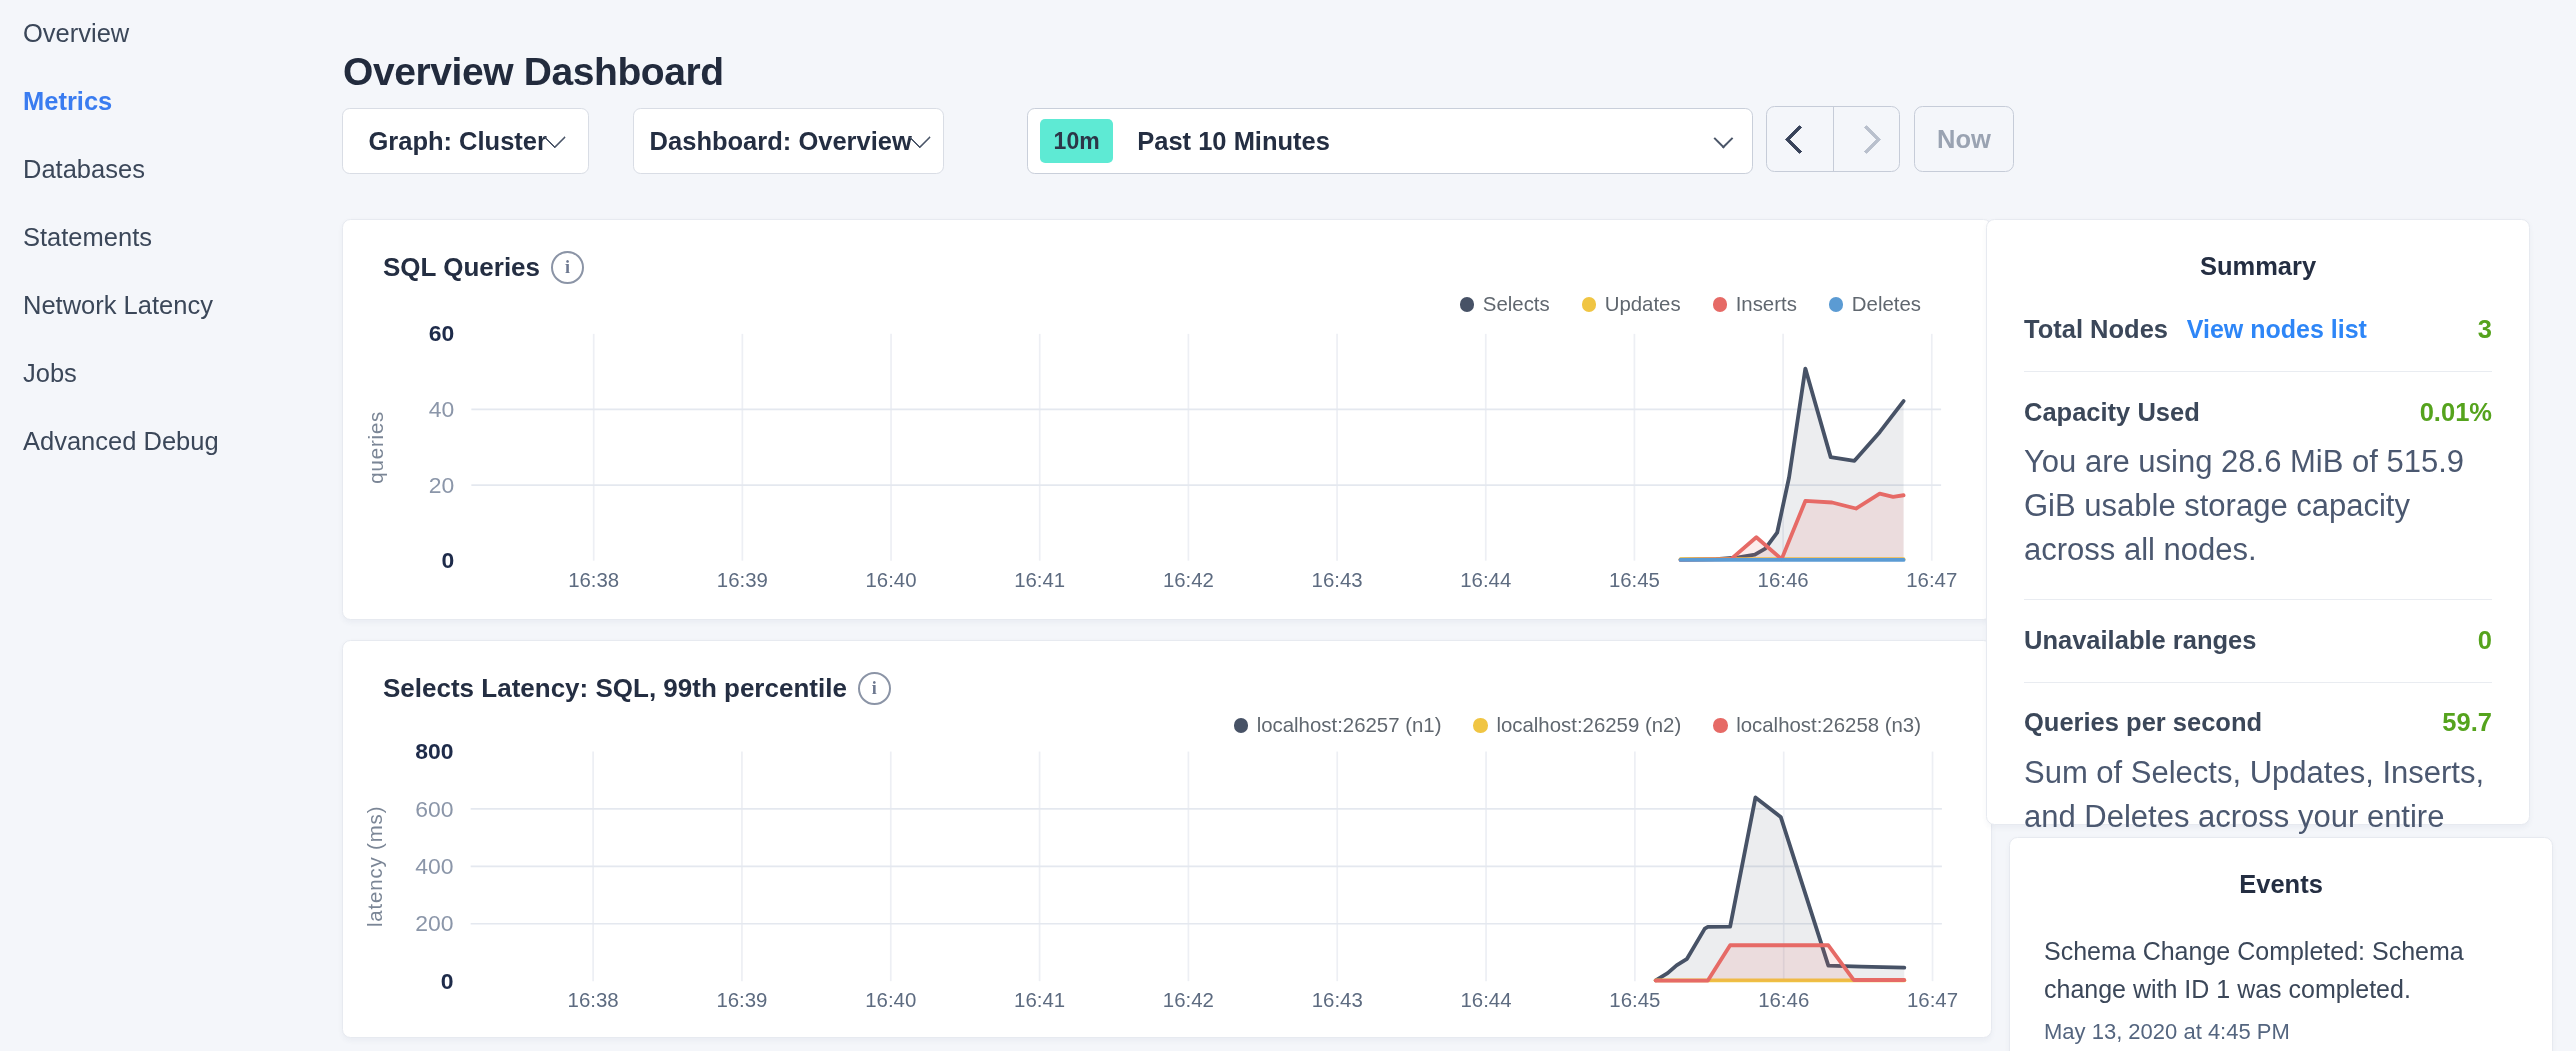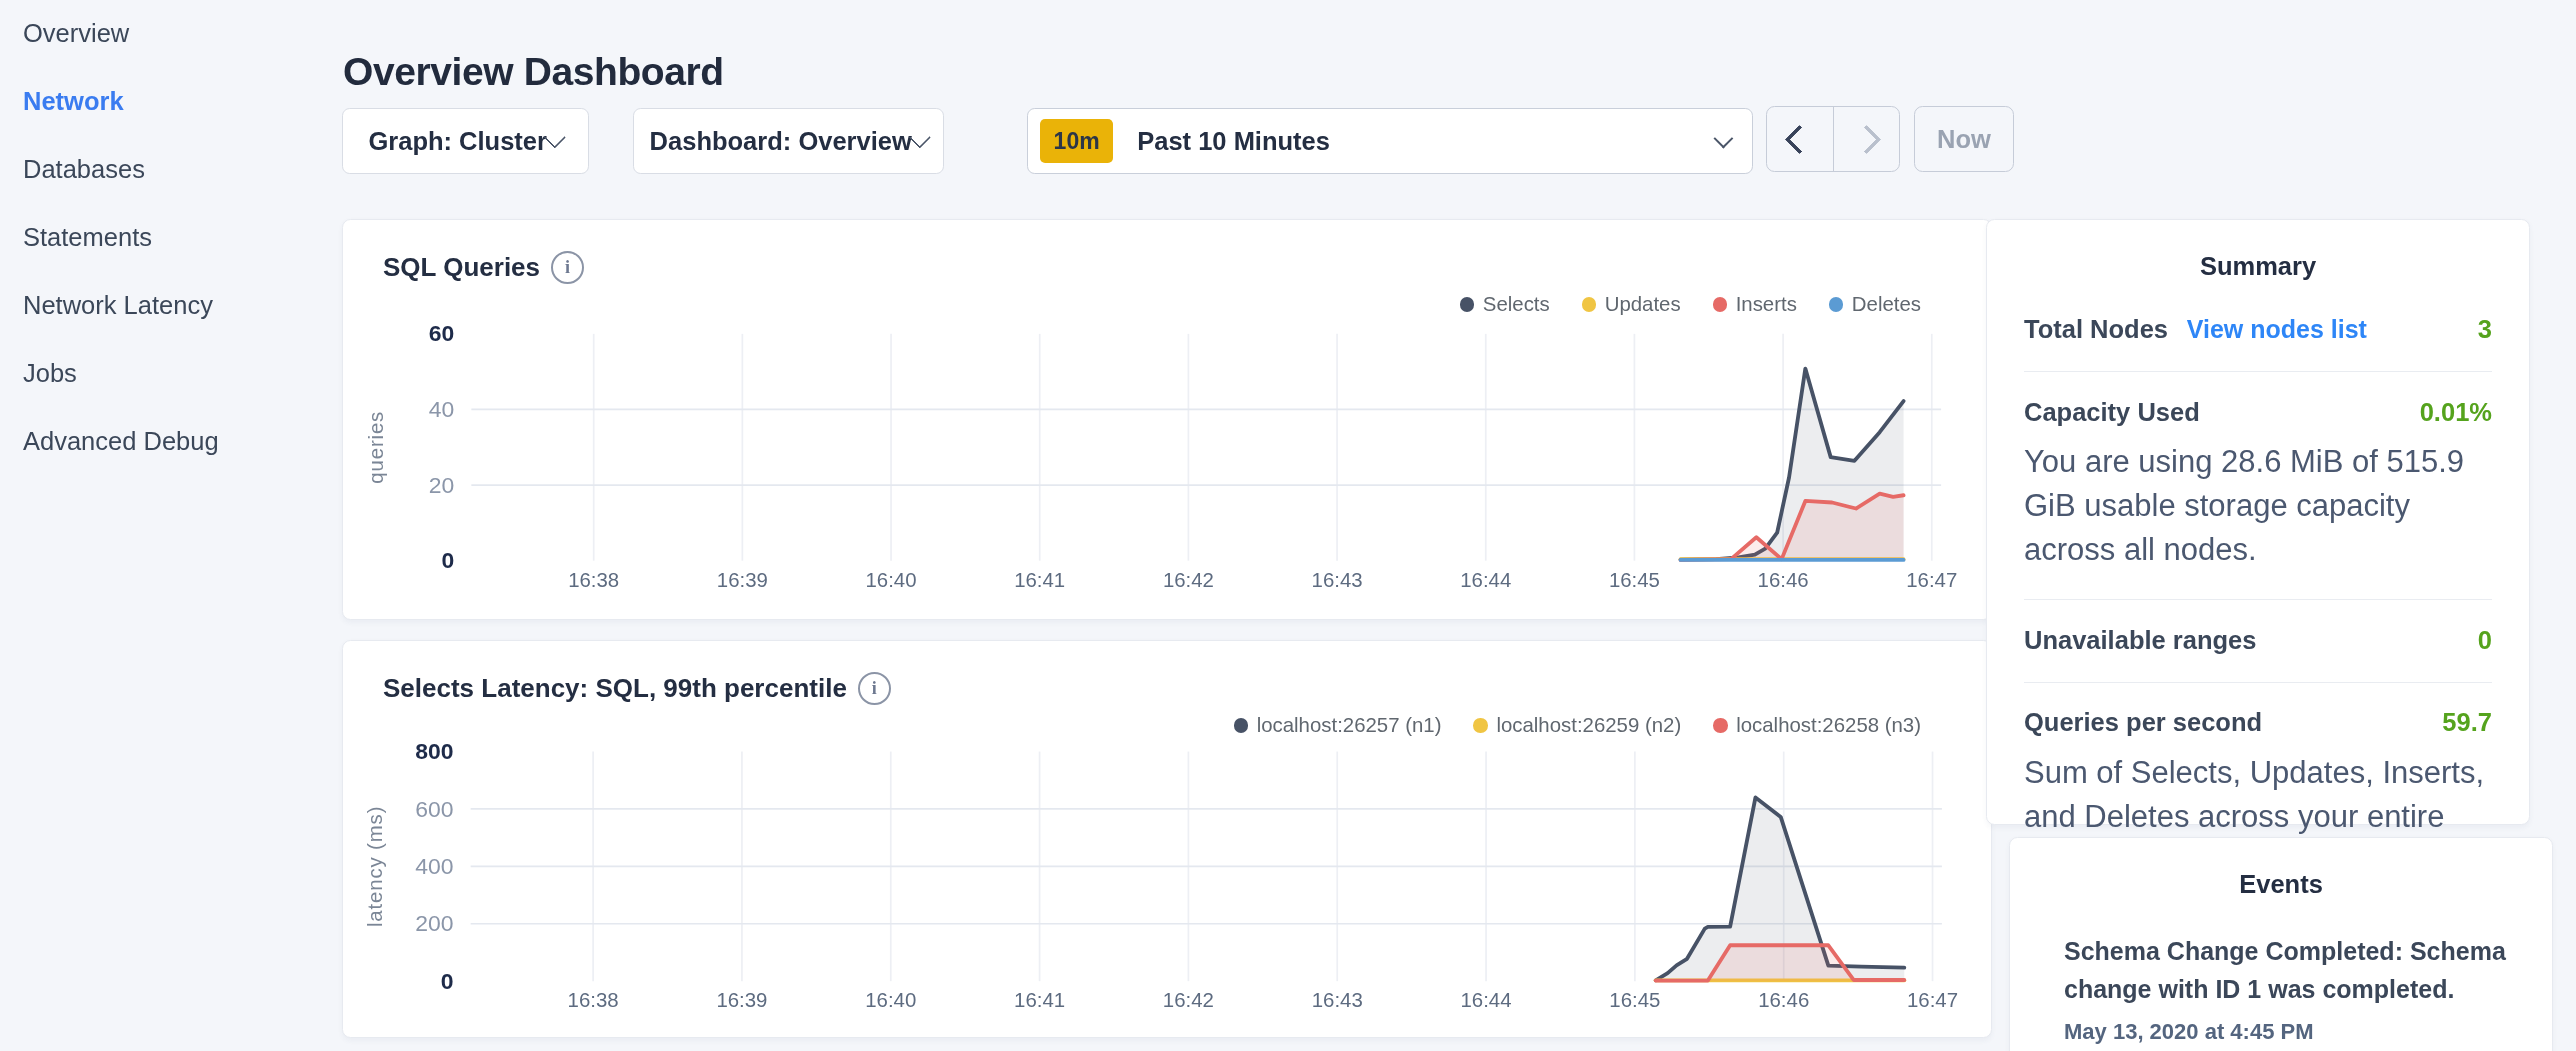--- a/index.html
+++ b/index.html
@@ -17,21 +17,21 @@
   
   .page-title{position:absolute;left:343px;top:24px;font-size:39px;font-weight:700;color:#222b3d;letter-spacing:-0.4px;}
   
   .btn{box-sizing:border-box;background:#fff;border:1.7px solid #d9dde5;border-radius:7.7px;display:flex;align-items:center;justify-content:center;cursor:pointer;}
   .dropdown{position:absolute;top:108px;height:66px;font-size:25.5px;font-weight:700;color:#242e42;}
   .dd-graph{left:342px;width:247px;}
   .dd-dash{left:633px;width:311px;}
   .chev{width:13.6px;height:13.6px;border-right:2.6px solid #4a5568;border-bottom:2.6px solid #4a5568;transform:rotate(45deg) translate(-2.6px,-2.6px);border-radius:1.7px;}
   .tb-divider{position:absolute;left:1044px;top:111px;width:1.7px;height:60px;background:#dcdfe7;}
   .time-sel{position:absolute;left:1027px;top:108px;width:726px;height:66px;box-sizing:border-box;background:#fff;border:1.7px solid #c9cfda;border-radius:7.7px;display:flex;align-items:center;padding:0 24px 0 12px;cursor:pointer;}
-  .time-badge{background:#eab308;border-radius:5.1px;padding:8.5px 13.6px;font-size:23px;font-weight:700;color:#2c3648;}
+  .time-badge{background:#5eead4;border-radius:5.1px;padding:8.5px 13.6px;font-size:23px;font-weight:700;color:#2c3648;}
   .time-label{margin-left:24px;font-size:25.5px;font-weight:700;color:#242e42;}
   .time-chev{margin-left:auto;width:12px;height:12px;border-right:2.1px solid #4a5568;border-bottom:2.1px solid #4a5568;transform:rotate(45deg) translateY(-3.4px);}
   .arrow-group{position:absolute;left:1766px;top:106px;width:134px;height:66px;border:1.7px solid #c6ccd8;border-radius:8.5px;display:flex;box-sizing:border-box;background:transparent;}
   .arrow-cell{flex:1;display:flex;align-items:center;justify-content:center;cursor:pointer;}
   .arrow-cell:first-child{border-right:1.7px solid #c6ccd8;}
   .arr{width:17px;height:17px;border-style:solid;border-width:0 4.3px 4.3px 0;border-radius:1.7px;}
   .arr-left{border-color:#38435a;transform:rotate(135deg);}
   .arr-right{border-color:#b9c0cd;transform:rotate(-45deg);}
   .now-btn{position:absolute;left:1914px;top:106px;width:100px;height:66px;border:1.7px solid #c6ccd8;border-radius:8.5px;display:flex;align-items:center;justify-content:center;font-size:25.5px;font-weight:700;color:#9aa3b2;box-sizing:border-box;cursor:pointer;}
   
@@ -56,30 +56,30 @@
   
   .panel-title{text-align:center;font-size:25.5px;font-weight:700;color:#242e42;margin:32px 0 8.5px 0;}
   .srows{padding:0 37px;}
   .srow{padding:25.5px 0 27px 0;border-bottom:1.7px solid #e9ecf1;}
   .srow:last-child{border-bottom:none;}
   .srow-head{display:flex;align-items:baseline;gap:18.7px;}
   .srow-label{font-size:25.5px;font-weight:700;color:#3b4759;}
   .srow-link{font-size:25px;font-weight:700;color:#2e86f7;cursor:pointer;}
   .srow-value{margin-left:auto;font-size:25.5px;font-weight:700;color:#55a31d;white-space:nowrap;}
   .srow-desc{margin-top:13.6px;font-size:31px;color:#4b5870;line-height:1.42;}
-  .event-item{padding:24px 37px 0 54px;font-weight:bold;}
+  .event-item{padding:24px 37px 0 34px;}
   .event-text{font-size:25px;color:#3b4759;line-height:1.55;}
   .event-time{margin-top:10.2px;font-size:22px;color:#54657f;}
 </style>
 </head>
 <body>
 
 <nav class="sidebar">
   <div class="side-item">Overview</div>
-  <div class="side-item active">Network</div>
+  <div class="side-item active">Metrics</div>
   <div class="side-item">Databases</div>
   <div class="side-item">Statements</div>
   <div class="side-item">Network Latency</div>
   <div class="side-item">Jobs</div>
   <div class="side-item">Advanced Debug</div>
 </nav>
 
 <h1 class="page-title">Overview Dashboard</h1>
 
 <div class="btn dropdown dd-graph">

